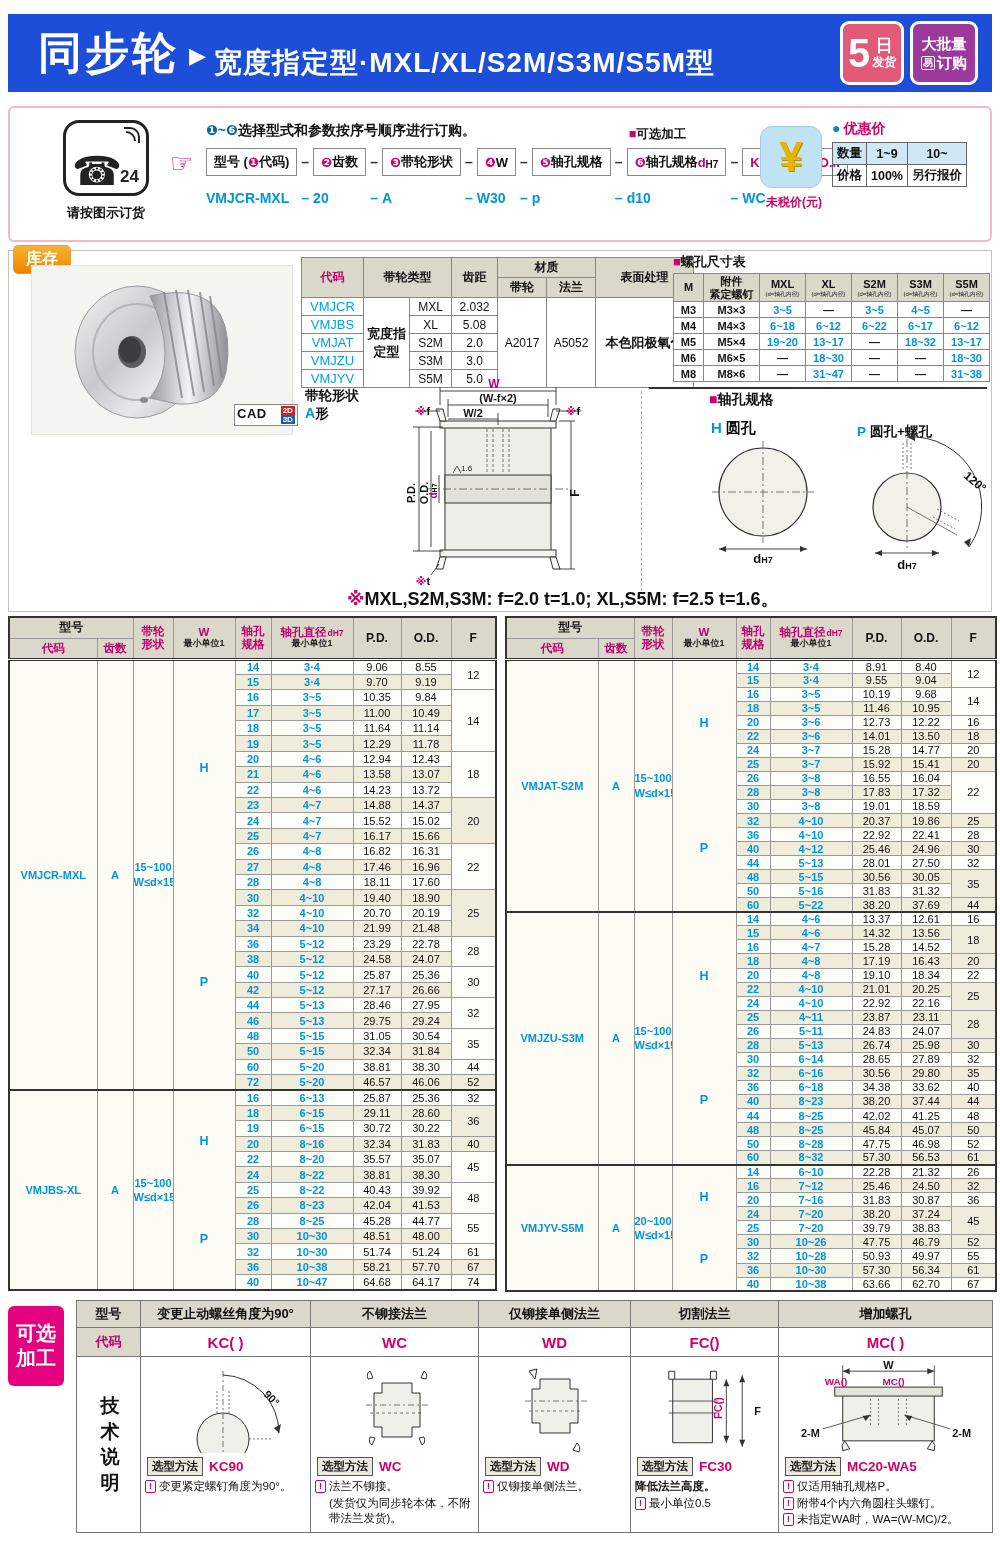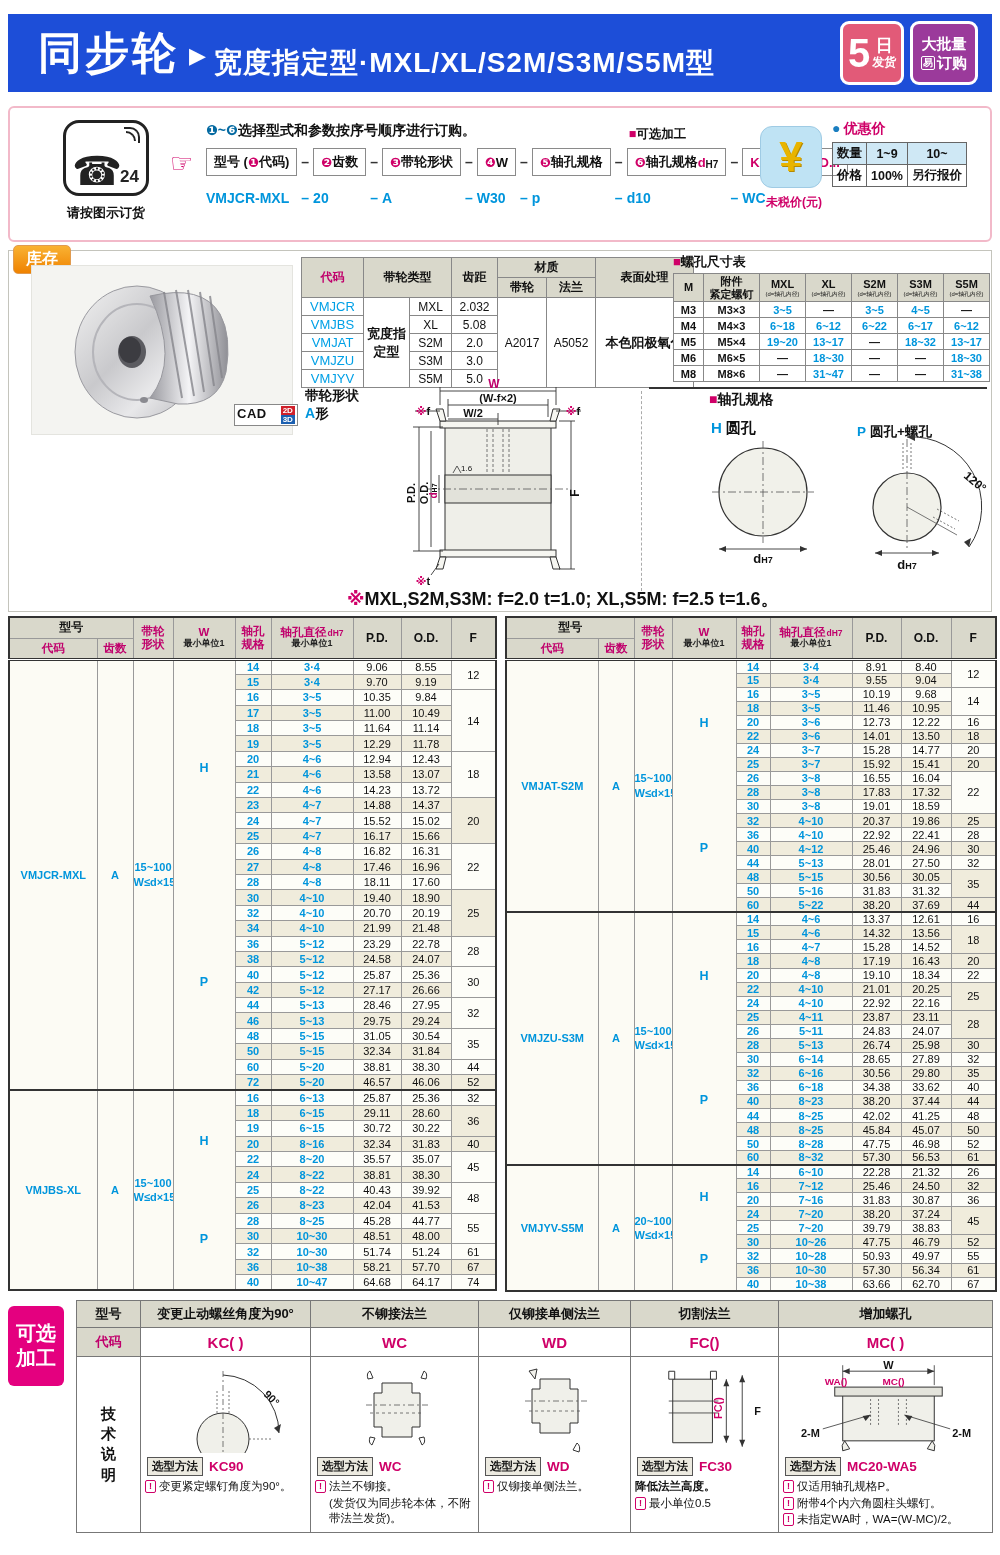--- a/index.html
+++ b/index.html
@@ -116,21 +116,21 @@
 .holewrap{display:flex;flex-direction:column;justify-content:space-around;align-items:center;color:#0095dc;font-weight:bold;font-size:12.5px}
 tr.bsep td{border-top:2px solid #333}
 
 .opts{position:absolute;left:8px;top:1298px;width:984px;height:254px}
 .optbadge{position:absolute;left:0;top:8px;width:56px;height:80px;background:#e4007f;border-radius:6px;color:#fff;font-size:20px;font-weight:bold;display:flex;flex-direction:column;align-items:center;justify-content:center;line-height:1.25}
 .opttbl{position:absolute;left:68px;top:2px;border-collapse:collapse;table-layout:fixed}
 .opttbl th,.opttbl td{border:1px solid #777;text-align:center;vertical-align:top;overflow:hidden}
 .opttbl tr.r1 th{background:#d9d8cb;font-size:13px;font-weight:bold;height:27px;vertical-align:middle}
 .opttbl tr.r2 th{background:#d9d8cb;color:#c0006c;font-size:13px;font-weight:bold;height:29px;vertical-align:middle}
 .opttbl tr.r2 td{font-size:15px;font-weight:bold;color:#cf0068;vertical-align:middle;background:#fff}
-.opttbl tr.r3 th{background:#fff;font-size:15px;font-weight:bold;vertical-align:middle}
+.opttbl tr.r3 th{background:#fff;font-size:19px;font-weight:bold;vertical-align:middle}
 .opttbl tr.r3 td{background:#fff;padding:2px 4px 4px 4px}
 .vtext{width:16px;margin:0 auto;line-height:1.35}
 .sketch{height:96px;display:flex;align-items:center;justify-content:center}
 .methodline{display:flex;align-items:center;margin:2px 0 3px 2px}
 .mbox{border:1px solid #555;background:#eceae0;font-size:11.5px;font-weight:bold;padding:1px 4px;color:#111}
 .mcode{color:#cf0068;font-size:13.5px;font-weight:bold;margin-left:6px}
 .notes{text-align:left;font-size:11.5px;line-height:1.35}
 .note{display:flex;align-items:flex-start;margin-top:1px}
 .nicon{flex:0 0 auto;display:inline-block;width:11px;height:13px;border:1.5px solid #cf0068;border-radius:2px;color:#cf0068;font-size:9px;font-weight:bold;line-height:11px;text-align:center;margin:1px 3px 0 0}
 .ntext{color:#111}

